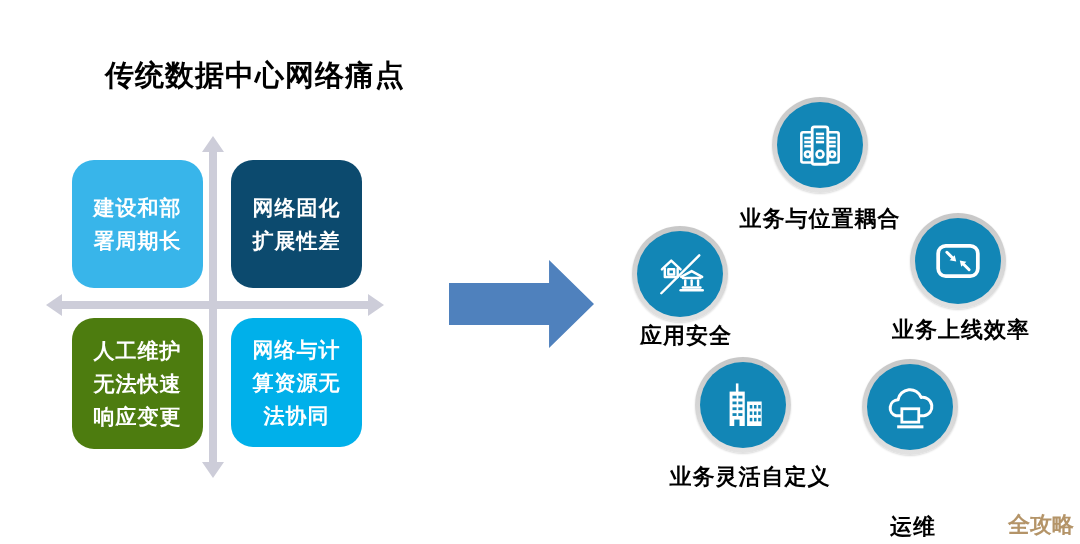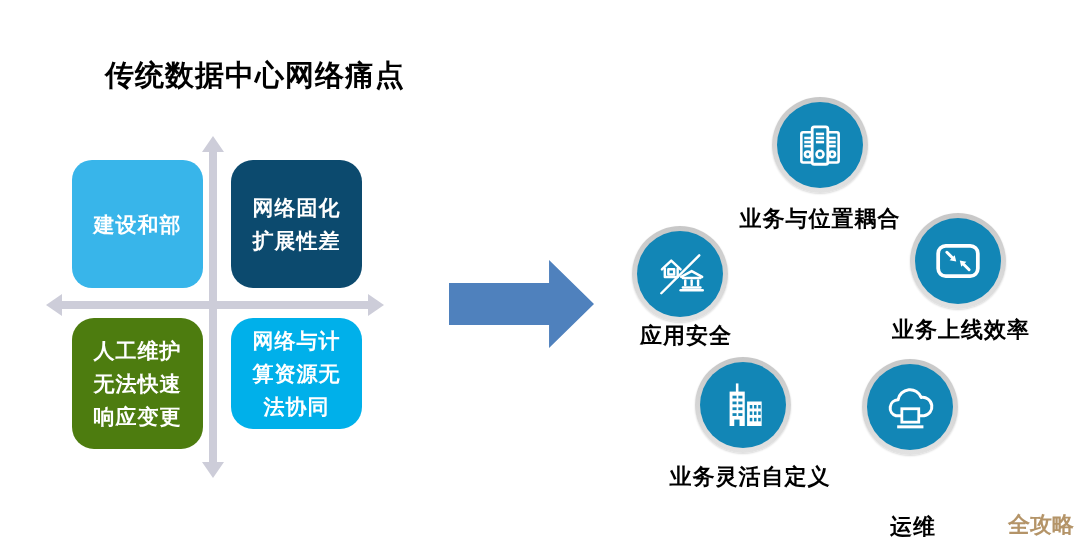--- a/index.html
+++ b/index.html
@@ -27,24 +27,24 @@
   .tri-left  { left:46px;  top:294px; border-top:11px solid transparent; border-bottom:11px solid transparent; border-right:16px solid #cdcdd9; }
   .tri-right { left:368px; top:294px; border-top:11px solid transparent; border-bottom:11px solid transparent; border-left:16px solid #cdcdd9; }
 
   
   .qbox {
     position:absolute; border-radius:22px;
     display:flex; flex-direction:column; align-items:center; justify-content:center;
     color:#fff; font-weight:bold; font-size:21px; line-height:33px;
     text-align:center; letter-spacing:1px;
   }
-  .qbox-1 { left:72px;  top:160px; width:131px; height:128px; background:#38B5EA;border-radius:20px; }
+  .qbox-1 { left:72px;  top:160px; width:131px; height:128px; background:#38B5EA; }
   .qbox-2 { left:231px; top:160px; width:131px; height:128px; background:#0c4a6e; }
   .qbox-3 { left:72px;  top:318px; width:131px; height:131px; background:#4d7c0f; }
-  .qbox-4 { left:231px; top:318px; width:131px; height:111px; background:#00B0EA; }
+  .qbox-4 { left:231px; top:318px; width:131px; height:129px; background:#00B0EA; }
 
   
   .big-arrow {
     position:absolute; left:449px; top:260px; width:145px; height:88px;
     background:#4F81BD;
     clip-path:polygon(0 26%, 69% 26%, 69% 0%, 100% 50%, 69% 100%, 69% 74%, 0 74%);
   }
 
   
   .circle {
@@ -93,20 +93,21 @@
   <div class="axis axis-v"></div>
   <div class="axis axis-h"></div>
   <div class="tri tri-up"></div>
   <div class="tri tri-down"></div>
   <div class="tri tri-left"></div>
   <div class="tri tri-right"></div>
 </div>
 
 <div class="qbox qbox-1">
   <span>建设和部</span>
+  <span>署周期长</span>
 </div>
 <div class="qbox qbox-2">
   <span>网络固化</span>
   <span>扩展性差</span>
 </div>
 <div class="qbox qbox-3">
   <span>人工维护</span>
   <span>无法快速</span>
   <span>响应变更</span>
 </div>

